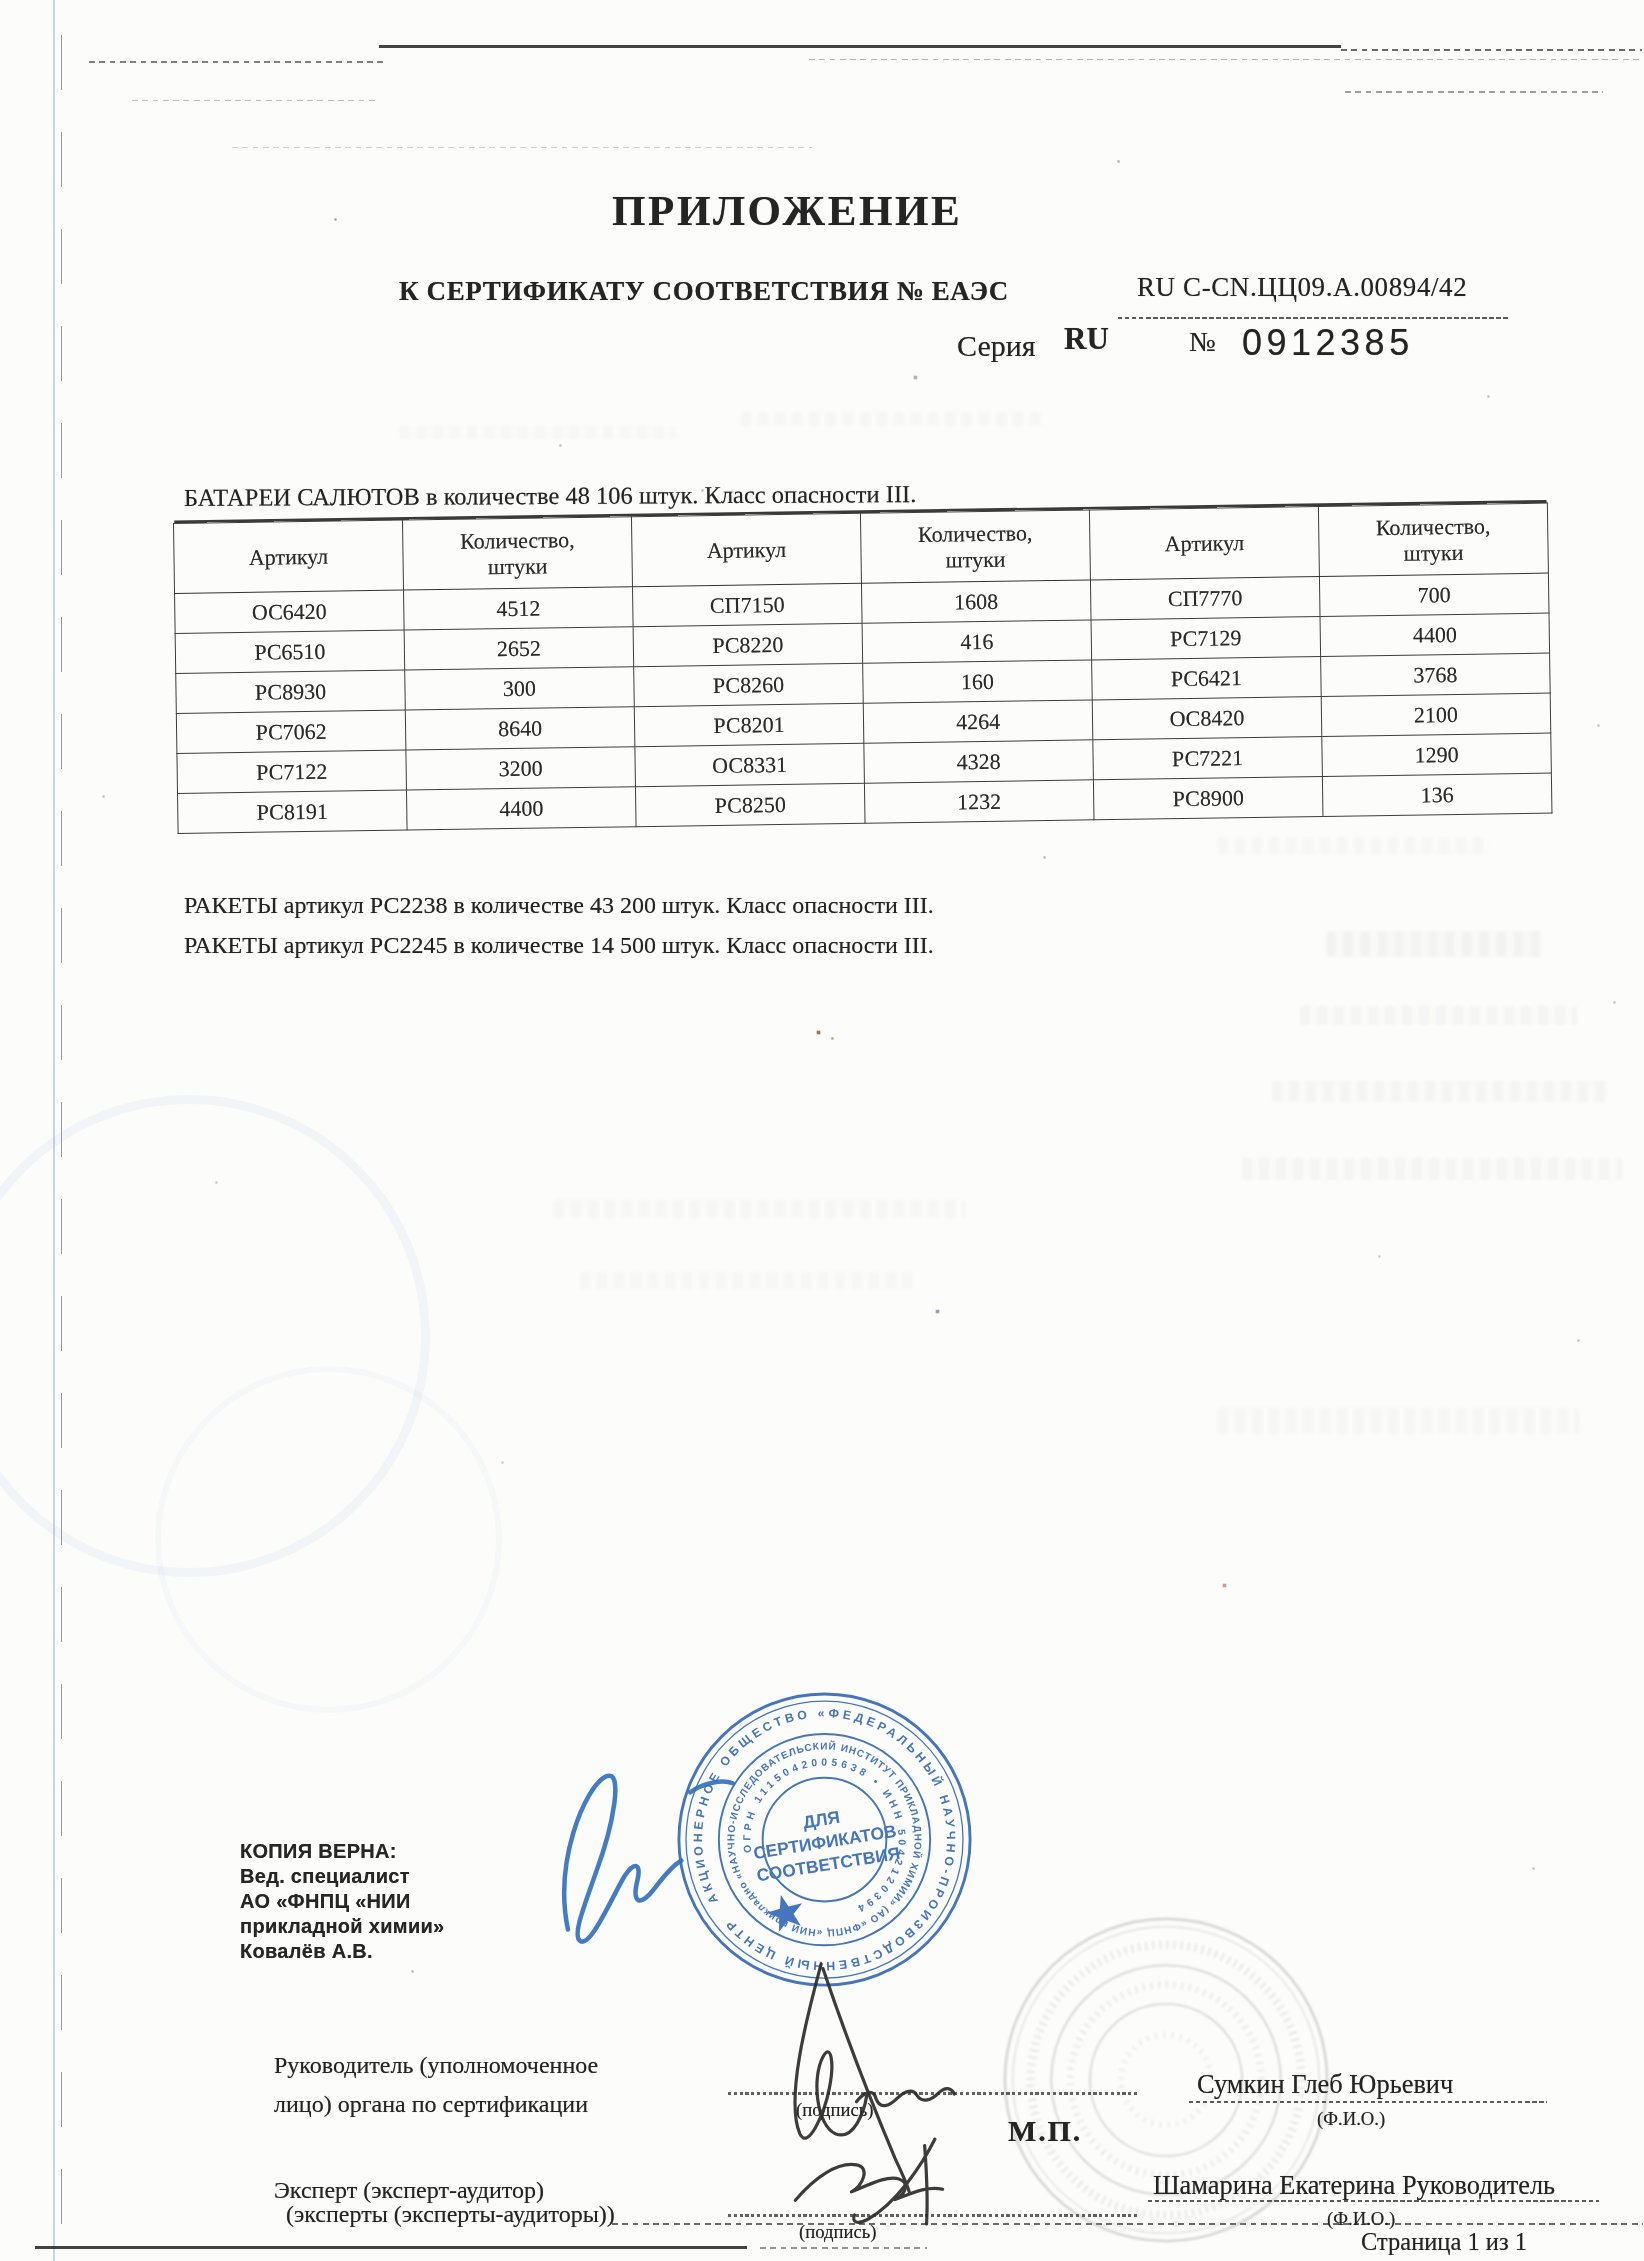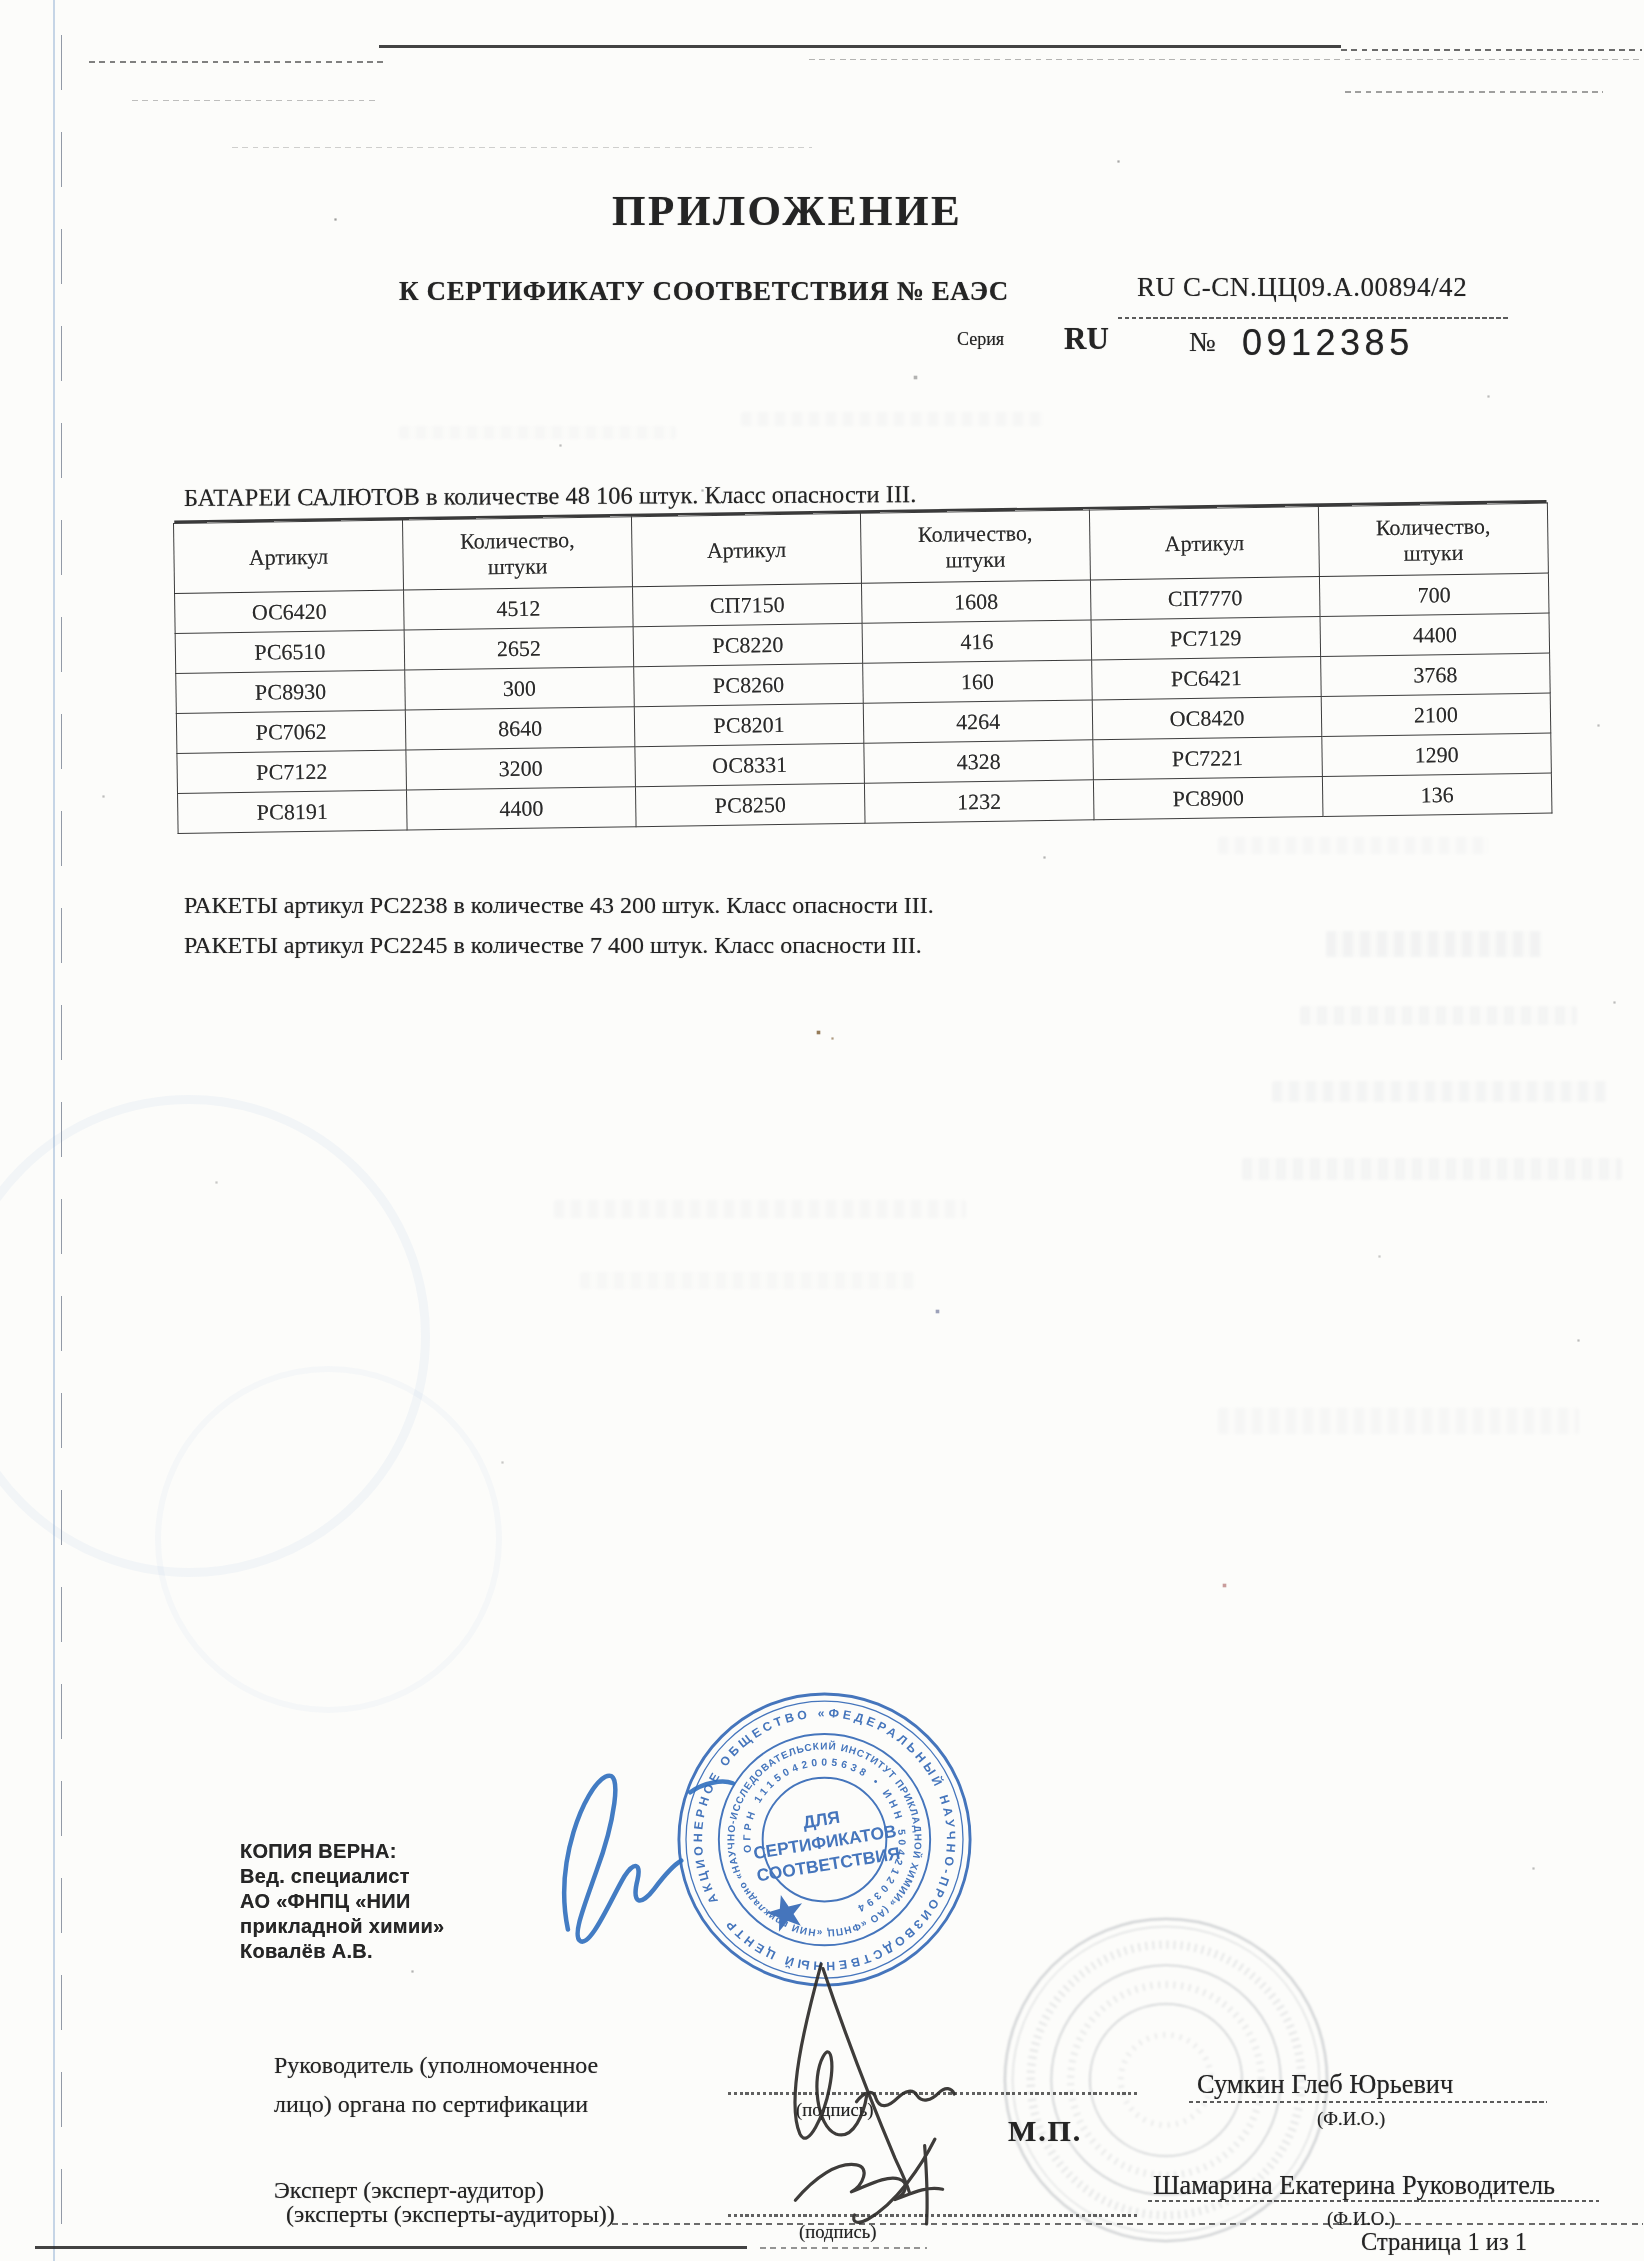--- a/index.html
+++ b/index.html
@@ -21,21 +21,21 @@
     background-image:repeating-linear-gradient(90deg,#3a3a3a 0 3.2px,transparent 3.2px 5.8px);}
   .nameline{position:absolute;height:1.9px;opacity:.8;
     background-image:repeating-linear-gradient(90deg,#333 0 4.5px,transparent 4.5px 7px);}
   .smudge{position:absolute;filter:blur(1.6px);border-radius:2.6px;
     background-image:repeating-linear-gradient(90deg,rgba(110,120,145,.35) 0 10.3px,rgba(110,120,145,.08) 10.3px 17px);}
   .bluewash{position:absolute;border-radius:50%;border-style:solid;border-color:rgba(110,150,210,.07);}
   
   .title{font-size:43px;font-weight:bold;letter-spacing:2.6px;}
   .subtitle{font-size:27px;font-weight:bold;letter-spacing:0.6px;}
   .certnum{font-size:27px;letter-spacing:0.6px;}
-  .series-label{font-size:18px;}
+  .series-label{font-size:30px;}
   .series-ru{font-size:31px;font-weight:bold;}
   .num-label{font-size:28px;}
   .num-val{font-family:Liberation Sans, sans-serif;font-size:36px;letter-spacing:4.5px;}
   
   .lead{font-size:24.5px;}
   .rocket{font-size:24px;}
   
   .tblwrap{left:173px;top:523px;width:1375px;transform:rotate(-0.85deg);transform-origin:left top;}
   table.goods{border-collapse:collapse;width:100%;table-layout:fixed;}
   table.goods th,table.goods td{
@@ -171,21 +171,21 @@
           <td>РС8250</td>
           <td>1232</td>
           <td>РС8900</td>
           <td>136</td>
         </tr>
       </tbody>
     </table>
   </div>
 
   <div class="abs scan-text rocket" style="left:184px;top:892px;">РАКЕТЫ артикул РС2238 в количестве 43 200 штук. Класс опасности III.</div>
-  <div class="abs scan-text rocket" style="left:184px;top:932px;">РАКЕТЫ артикул РС2245 в количестве 7 400 штук. Класс опасности III.</div>
+  <div class="abs scan-text rocket" style="left:184px;top:932px;">РАКЕТЫ артикул РС2245 в количестве 14 500 штук. Класс опасности III.</div>
 
   <svg class="abs stamp-gray" style="left:992px;top:1906px;z-index:1;" width="348" height="348" viewBox="0 0 540 540">
     <g stroke="#8e949c" fill="none">
       <circle cx="270" cy="270" r="250" stroke-width="3.5"></circle>
       <circle cx="270" cy="270" r="238" stroke-width="1.5"></circle>
       <circle cx="270" cy="270" r="178" stroke-width="2.5"></circle>
       <circle cx="270" cy="270" r="118" stroke-width="2.5"></circle>
       <circle cx="270" cy="270" r="210" stroke-width="13" stroke-dasharray="3 8" opacity=".5"></circle>
       <circle cx="270" cy="270" r="148" stroke-width="11" stroke-dasharray="3 9" opacity=".45"></circle>
       <circle cx="270" cy="270" r="70" stroke-width="9" stroke-dasharray="3 10" opacity=".4"></circle>

